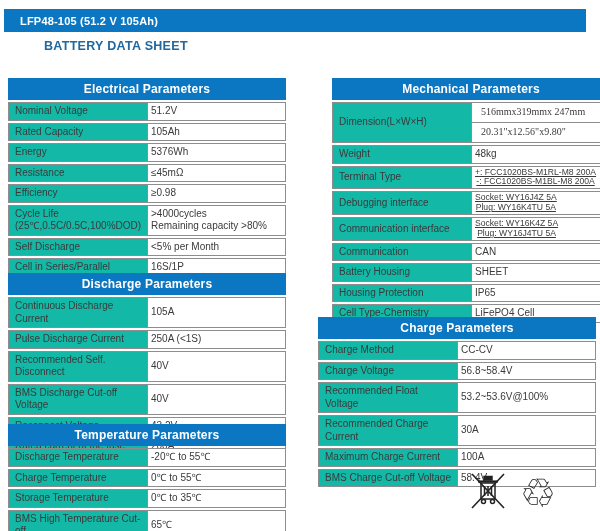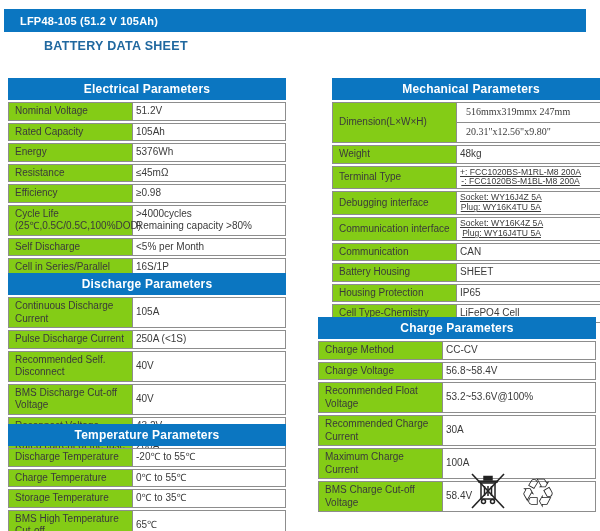--- a/index.html
+++ b/index.html
@@ -27,21 +27,21 @@
     height:22px;background:#0b76c1;color:#fff;font-weight:bold;font-size:12px;
     display:flex;align-items:center;justify-content:center;letter-spacing:.2px;
   }
   .t-row{
     display:flex;margin-top:2px;border:1px solid #8d8d8d;background:#fff;
     font-size:10px;color:#3a3a3a;
   }
   .cell{display:flex;align-items:center;box-sizing:border-box;
     padding:2px 6px;white-space:pre-line;line-height:1.25;min-height:14px;}
   .tall .cell{min-height:16px;}
-  .cell.label{width:124px;background:#84cc16;border-right:1px solid #8d8d8d;flex:none;}
+  .cell.label{width:139px;background:#14b8a6;border-right:1px solid #8d8d8d;flex:none;}
   .cell.value{flex:1;padding-left:3px;}
   .t-row.small .cell.value{font-size:8.6px;line-height:1.15;padding-top:1px;padding-bottom:1px;text-decoration:underline;}
   .cell.value.split{flex-direction:column;align-items:stretch;padding:0;font-family:Liberation Serif, serif;}
   .cell.value.split .sub{padding:2px 9px;min-height:15px;display:flex;align-items:center;}
   .cell.value.split .sub + .sub{border-top:1px solid #8d8d8d;}
   .footer-icons{
     position:absolute;left:470px;top:468px;width:120px;height:50px;
     display:flex;align-items:center;gap:14px;color:#222;
   }
   .recycle-glyph{font-size:40px;line-height:40px;font-family:"DejaVu Sans", sans-serif;color:#222;}

